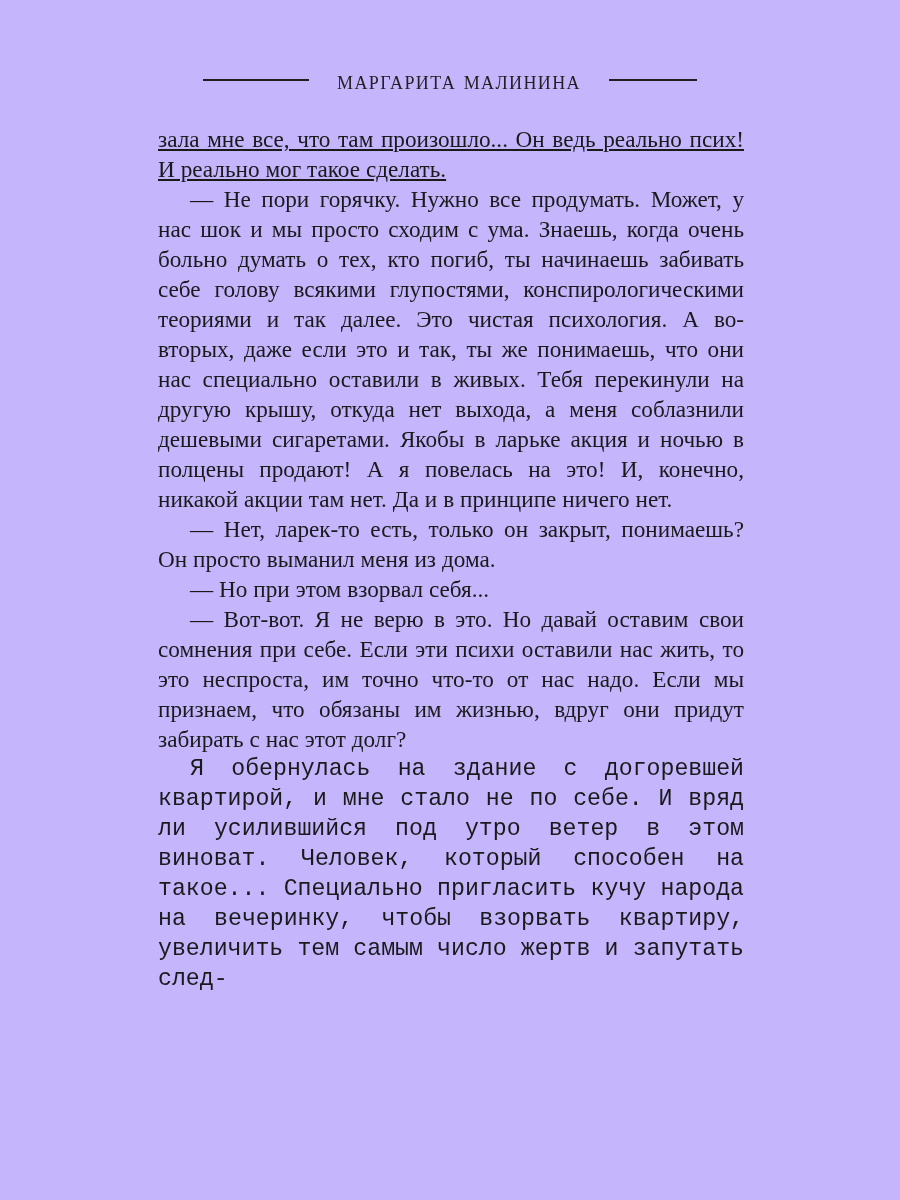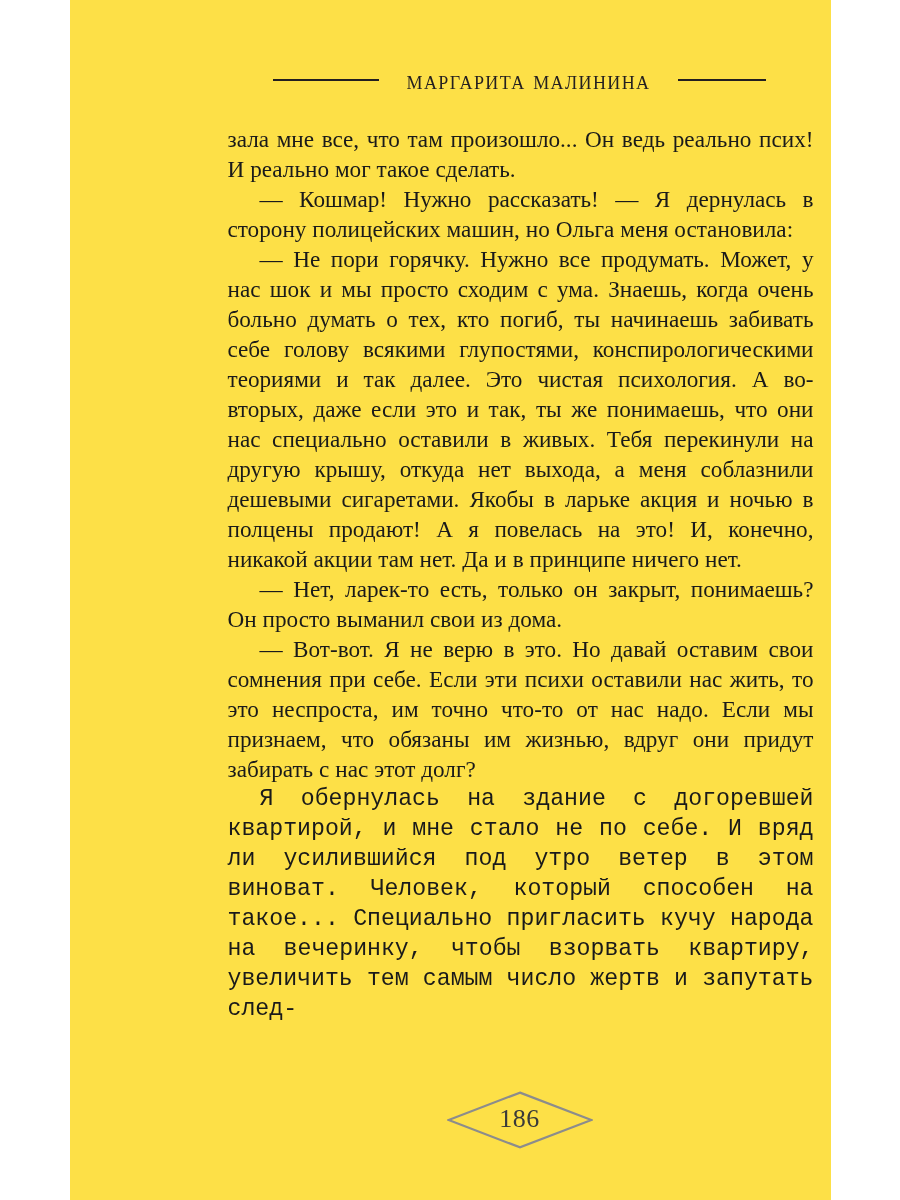--- a/index.html
+++ b/index.html
@@ -9,23 +9,23 @@
     background: #ffffff;
   }
 
   body {
     font-family: "Liberation Serif", "DejaVu Serif", serif;
     color: #1a1a1a;
   }
 
   .page {
     position: relative;
-    width: 761px;
+    width: 900px;
     height: 1200px;
-    background: #fde047;
+    background: #c4b5fd;
     margin: 0 auto;
     overflow: hidden;
     box-sizing: border-box;
   }
 
   
   .running-head {
     position: absolute;
     top: 62px;
     left: 0;
@@ -77,20 +77,21 @@
     -webkit-hyphens: manual;
     word-spacing: 0.005em;
   }
 
   .text-block p.indent {
     text-indent: 32px;
   }
 
   .text-block p.noindent {
     text-indent: 0;
+    text-decoration: underline;
   }
 
   
   .text-block p.cont {
     text-align-last: justify;
     font-family: Liberation Mono, monospace;
   }
 
   
   .folio {
@@ -136,29 +137,21 @@
 <div class="page">
 
   <div class="running-head">
     <span class="rule rule-left"></span>
     <span class="running-head-title">Маргарита Малинина</span>
     <span class="rule rule-right"></span>
   </div>
 
   <div class="text-block">
     <p class="noindent">зала мне все, что там произошло... Он ведь реально псих! И реально мог такое сделать.</p>
-    <p class="indent">— Кошмар! Нужно рассказать! — Я дернулась в сторону полицейских машин, но Ольга меня остановила:</p>
     <p class="indent">— Не пори горячку. Нужно все продумать. Может, у нас шок и мы просто сходим с ума. Знаешь, когда очень больно думать о тех, кто погиб, ты начинаешь забивать себе голову всякими глупостями, конспирологическими теориями и так далее. Это чистая психология. А во-вторых, даже если это и так, ты же понимаешь, что они нас специально оставили в живых. Тебя перекинули на другую крышу, откуда нет выхода, а меня соблазнили дешевыми сигаретами. Якобы в ларьке акция и ночью в полцены продают! А я повелась на это! И, конечно, никакой акции там нет. Да и в принципе ничего нет.</p>
-    <p class="indent">— Нет, ларек-то есть, только он закрыт, понимаешь? Он просто выманил свои из дома.</p>
+    <p class="indent">— Нет, ларек-то есть, только он закрыт, понимаешь? Он просто выманил меня из дома.</p>
+    <p class="indent">— Но при этом взорвал себя...</p>
     <p class="indent">— Вот-вот. Я не верю в это. Но давай оставим свои сомнения при себе. Если эти психи оставили нас жить, то это неспроста, им точно что-то от нас надо. Если мы признаем, что обязаны им жизнью, вдруг они придут забирать с нас этот долг?</p>
     <p class="indent cont">Я обернулась на здание с догоревшей квартирой, и мне стало не по себе. И вряд ли усилившийся под утро ветер в этом виноват. Человек, который способен на такое... Специально пригласить кучу народа на вечеринку, чтобы взорвать квартиру, увеличить тем самым число жертв и запутать след-</p>
   </div>
 
-  <div class="folio">
-    <div class="folio-diamond">
-      <svg viewBox="0 0 146 58" xmlns="http://www.w3.org/2000/svg" aria-hidden="true">
-        <polygon points="73,1.6 144.4,29 73,56.4 1.6,29" fill="none" stroke="#8c8c8c" stroke-width="2.2" stroke-linejoin="miter"></polygon>
-      </svg>
-      <span class="folio-number">186</span>
-    </div>
-  </div>
 
 </div>
 
 </body></html>

